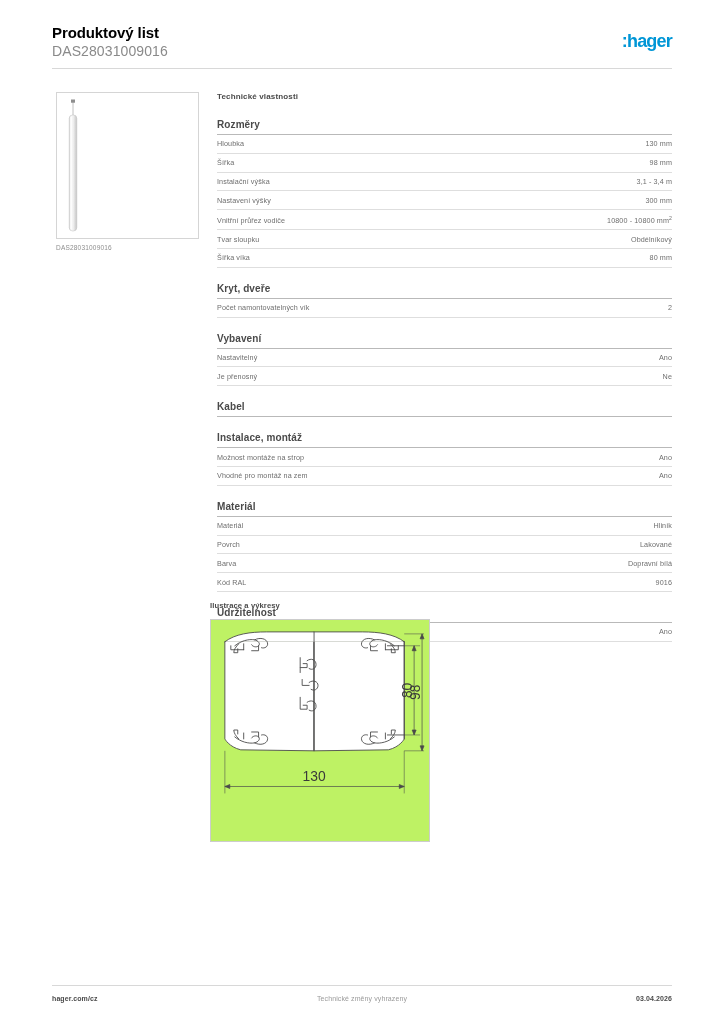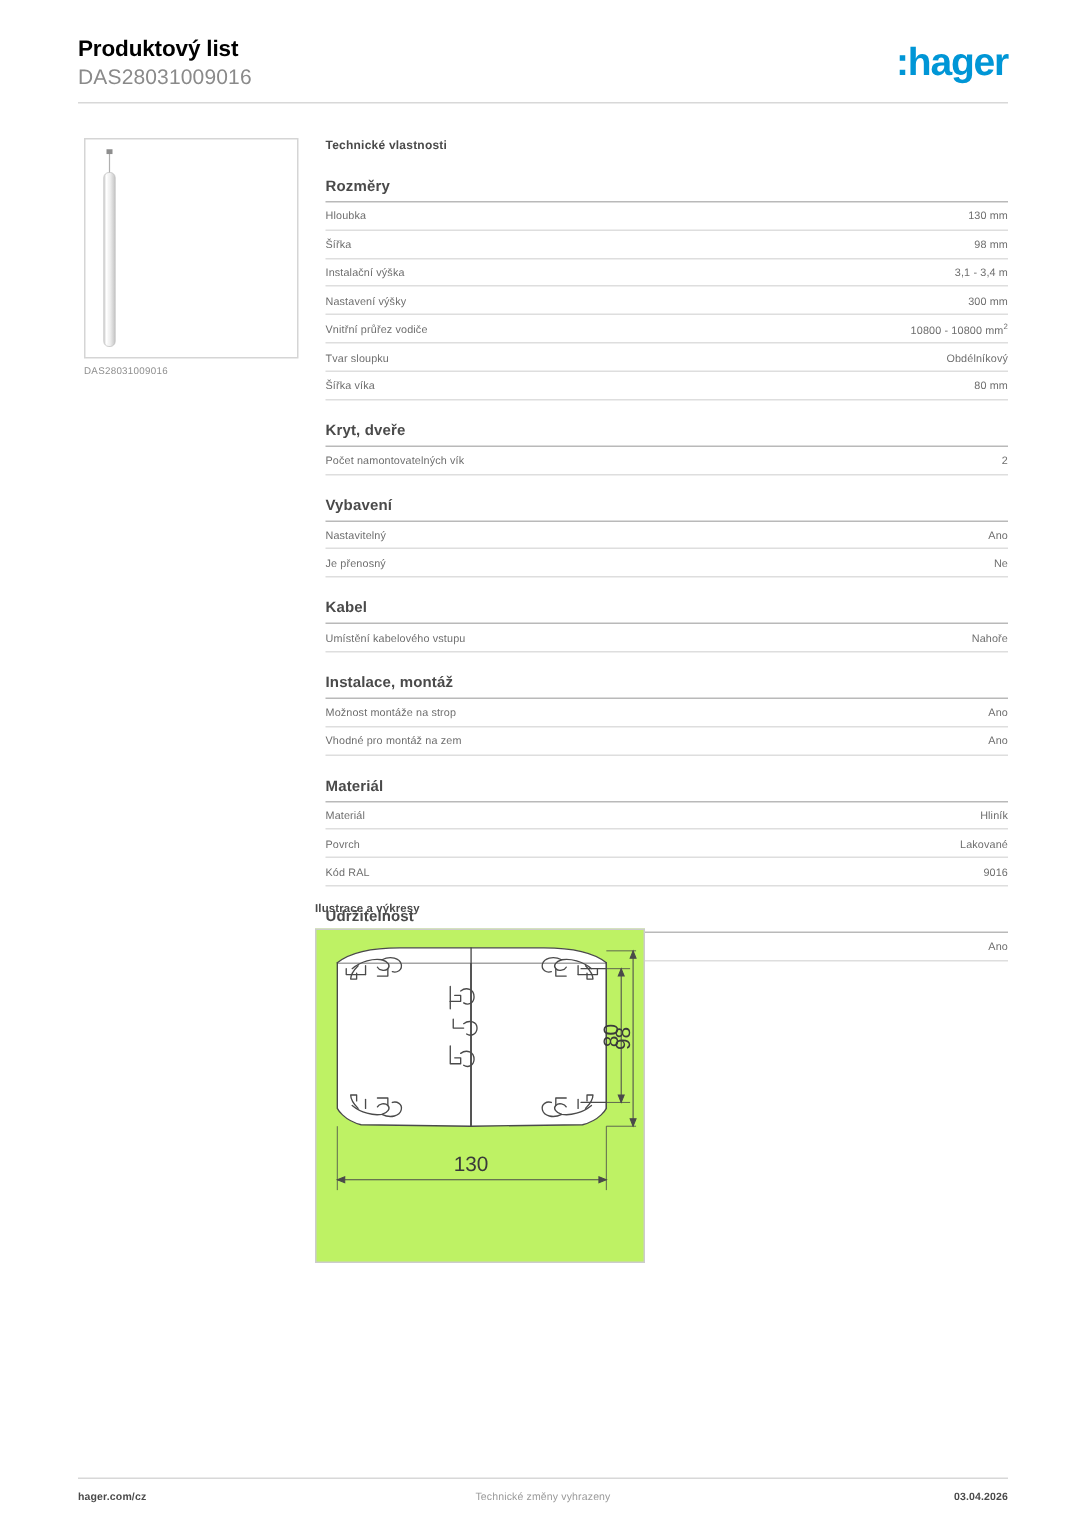--- a/index.html
+++ b/index.html
@@ -37,21 +37,21 @@
     font-weight: normal;
     color: #8a8a8a;
     letter-spacing: 0.1px;
     line-height: 18px;
     margin: 0;
   }
   #brand-logo {
     position: absolute;
     right: 0;
     top: 3px;
-    font-size: 26px;
+    font-size: 18px;
     font-weight: bold;
     color: #0096d6;
     letter-spacing: -0.8px;
     line-height: 28px;
   }
   #header-rule {
     position: absolute;
     left: 52px;
     top: 68px;
     width: 620px;
@@ -262,24 +262,20 @@
           <span class="spec-label">Nastavitelný</span>
           <span class="spec-value">Ano</span>
         </div>
         <div class="spec-row">
           <span class="spec-label">Je přenosný</span>
           <span class="spec-value">Ne</span>
         </div>
       </div>
       <div class="spec-group">
         <div class="group-title">Kabel</div>
-        <div class="spec-row">
-          <span class="spec-label">Umístění kabelového vstupu</span>
-          <span class="spec-value">Nahoře</span>
-        </div>
       </div>
       <div class="spec-group">
         <div class="group-title">Instalace, montáž</div>
         <div class="spec-row">
           <span class="spec-label">Možnost montáže na strop</span>
           <span class="spec-value">Ano</span>
         </div>
         <div class="spec-row">
           <span class="spec-label">Vhodné pro montáž na zem</span>
           <span class="spec-value">Ano</span>
@@ -287,20 +283,24 @@
       </div>
       <div class="spec-group">
         <div class="group-title">Materiál</div>
         <div class="spec-row">
           <span class="spec-label">Materiál</span>
           <span class="spec-value">Hliník</span>
         </div>
         <div class="spec-row">
           <span class="spec-label">Povrch</span>
           <span class="spec-value">Lakované</span>
+        </div>
+        <div class="spec-row">
+          <span class="spec-label">Barva</span>
+          <span class="spec-value">Dopravní bílá</span>
         </div>
         <div class="spec-row">
           <span class="spec-label">Kód RAL</span>
           <span class="spec-value">9016</span>
         </div>
       </div>
       <div class="spec-group">
         <div class="group-title">Udržitelnost</div>
         <div class="spec-row">
           <span class="spec-label">V souladu se směrnicí RoHS</span>

